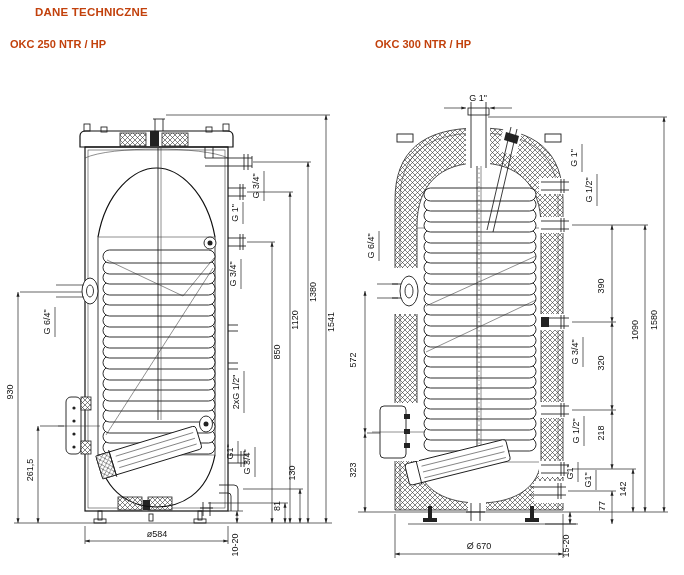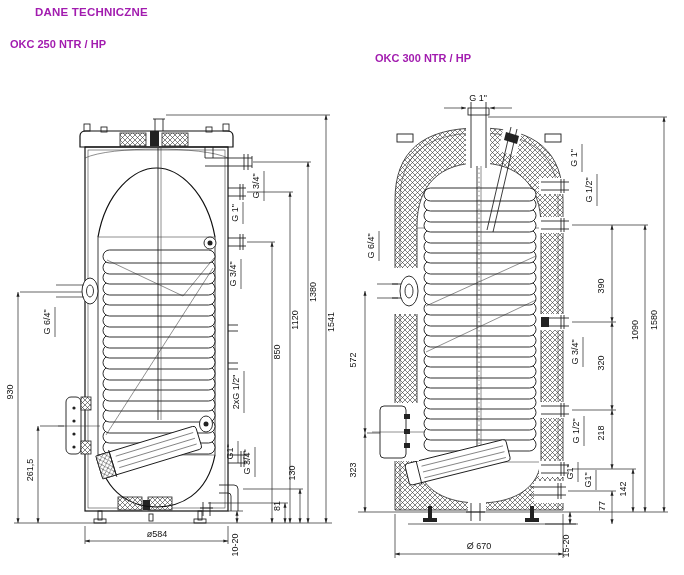--- a/index.html
+++ b/index.html
@@ -1,21 +1,21 @@
 <!DOCTYPE html>
 <html><head>
 <meta charset="utf-8">
 <style>
   html,body{margin:0;padding:0;background:#fff;}
   .canvas{position:relative;width:684px;height:575px;background:#fff;overflow:hidden;
-          font-family:"Liberation Sans",sans-serif;color:#a21caf;}
+          font-family:"Liberation Sans",sans-serif;color:#c2410c;}
   .doc-title{position:absolute;left:35px;top:6px;font-size:11.5px;font-weight:700;letter-spacing:.2px;}
   .model-title{position:absolute;font-size:11px;font-weight:700;}
   .left-title{left:10px;top:38px;}
-  .right-title{left:375px;top:52px;}
+  .right-title{left:375px;top:38px;}
   svg{position:absolute;left:0;top:55px;}
   .s12{stroke:#111;stroke-width:1.2;fill:none}
   .s08{stroke:#1a1a1a;stroke-width:.85;fill:none}
   .s06{stroke:#333;stroke-width:.55;fill:none}
   .dim{stroke:#222;stroke-width:.7;fill:none}
   .dimA{stroke:#222;stroke-width:.7;fill:none;marker-start:url(#ar);marker-end:url(#ar)}
   .dimE{stroke:#222;stroke-width:.7;fill:none;marker-end:url(#ar)}
   .xh{fill:url(#xh);stroke:#222;stroke-width:.8}
   .wh{fill:#fff;stroke:none}
   .dk{fill:#222;stroke:none}

